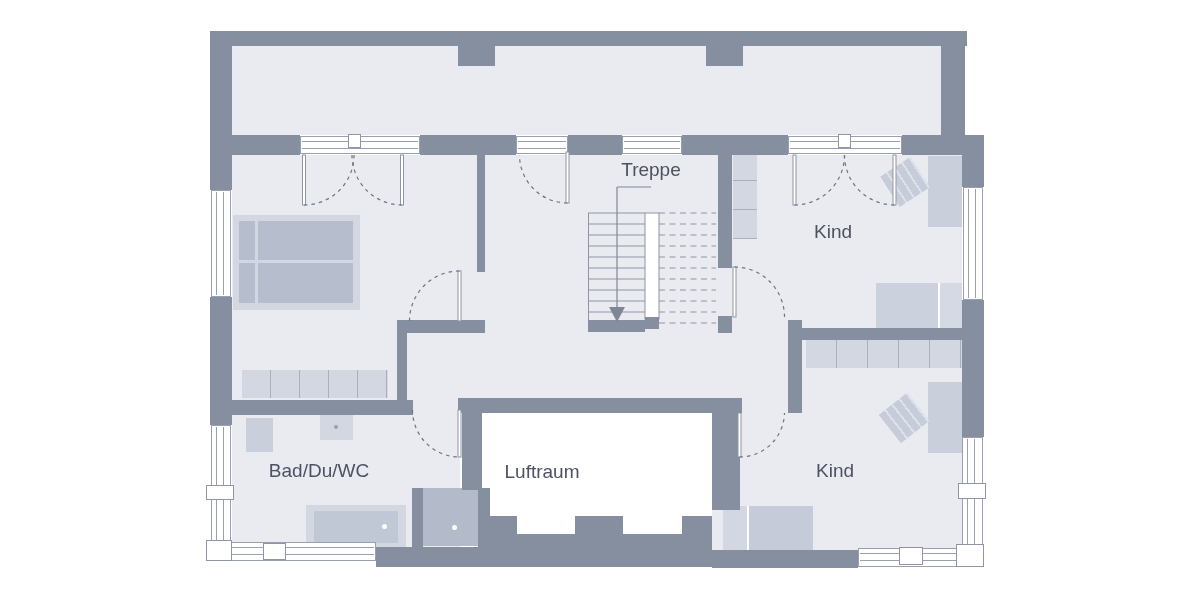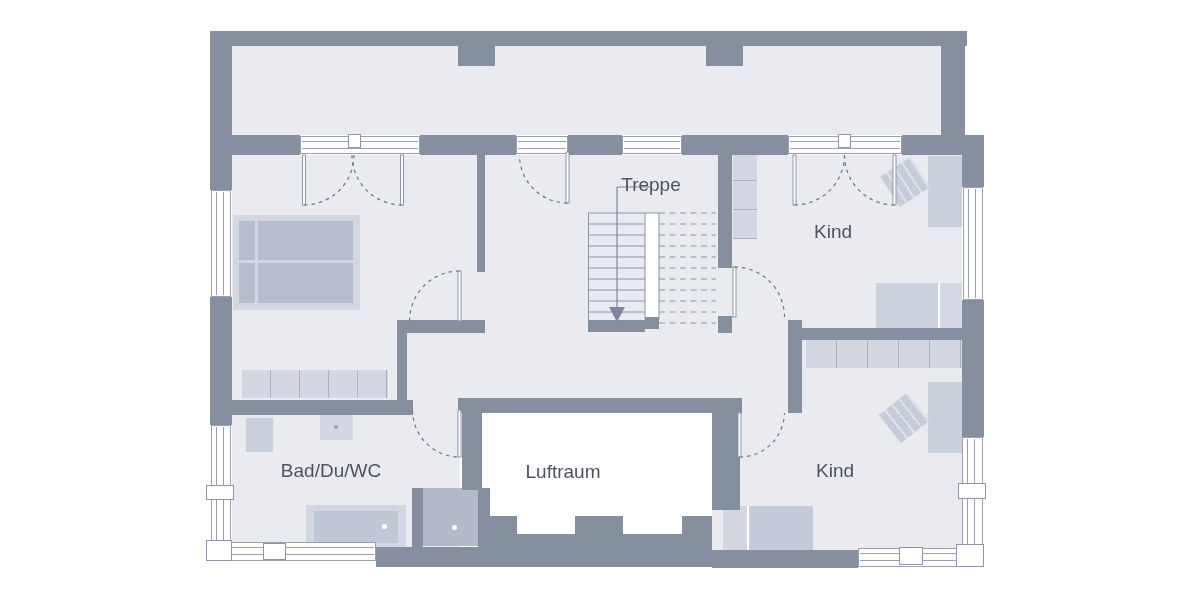--- a/index.html
+++ b/index.html
@@ -194,19 +194,19 @@
       <line class="tread-d" x1="659" y1="323" x2="716" y2="323"></line>
       <rect class="strip" x="645" y="213" width="14" height="106"></rect>
       <rect class="sfill" x="645" y="317" width="14" height="12"></rect>
       <rect class="sfill" x="588" y="320" width="57" height="12"></rect>
       <path class="wline" d="M617 187 H651"></path>
       <path class="wline" d="M617 187 V307"></path>
       <polygon class="warrow" points="609,307 625,307 617,322"></polygon>
     </g>
   </svg>
 
-  <div class="label" style="left:576px;top:174px">Treppe</div>
+  <div class="label" style="left:576px;top:159px">Treppe</div>
   <div class="label" style="left:758px;top:221px">Kind</div>
-  <div class="label" style="left:246px;top:460px;width:170px">Bad/Du/WC</div>
-  <div class="label" style="left:488px;top:461px">Luftraum</div>
+  <div class="label" style="left:234px;top:460px;width:170px">Bad/Du/WC</div>
+  <div class="label" style="left:467px;top:461px">Luftraum</div>
   <div class="label" style="left:760px;top:460px">Kind</div>
 
 </div>
 
 </body></html>

